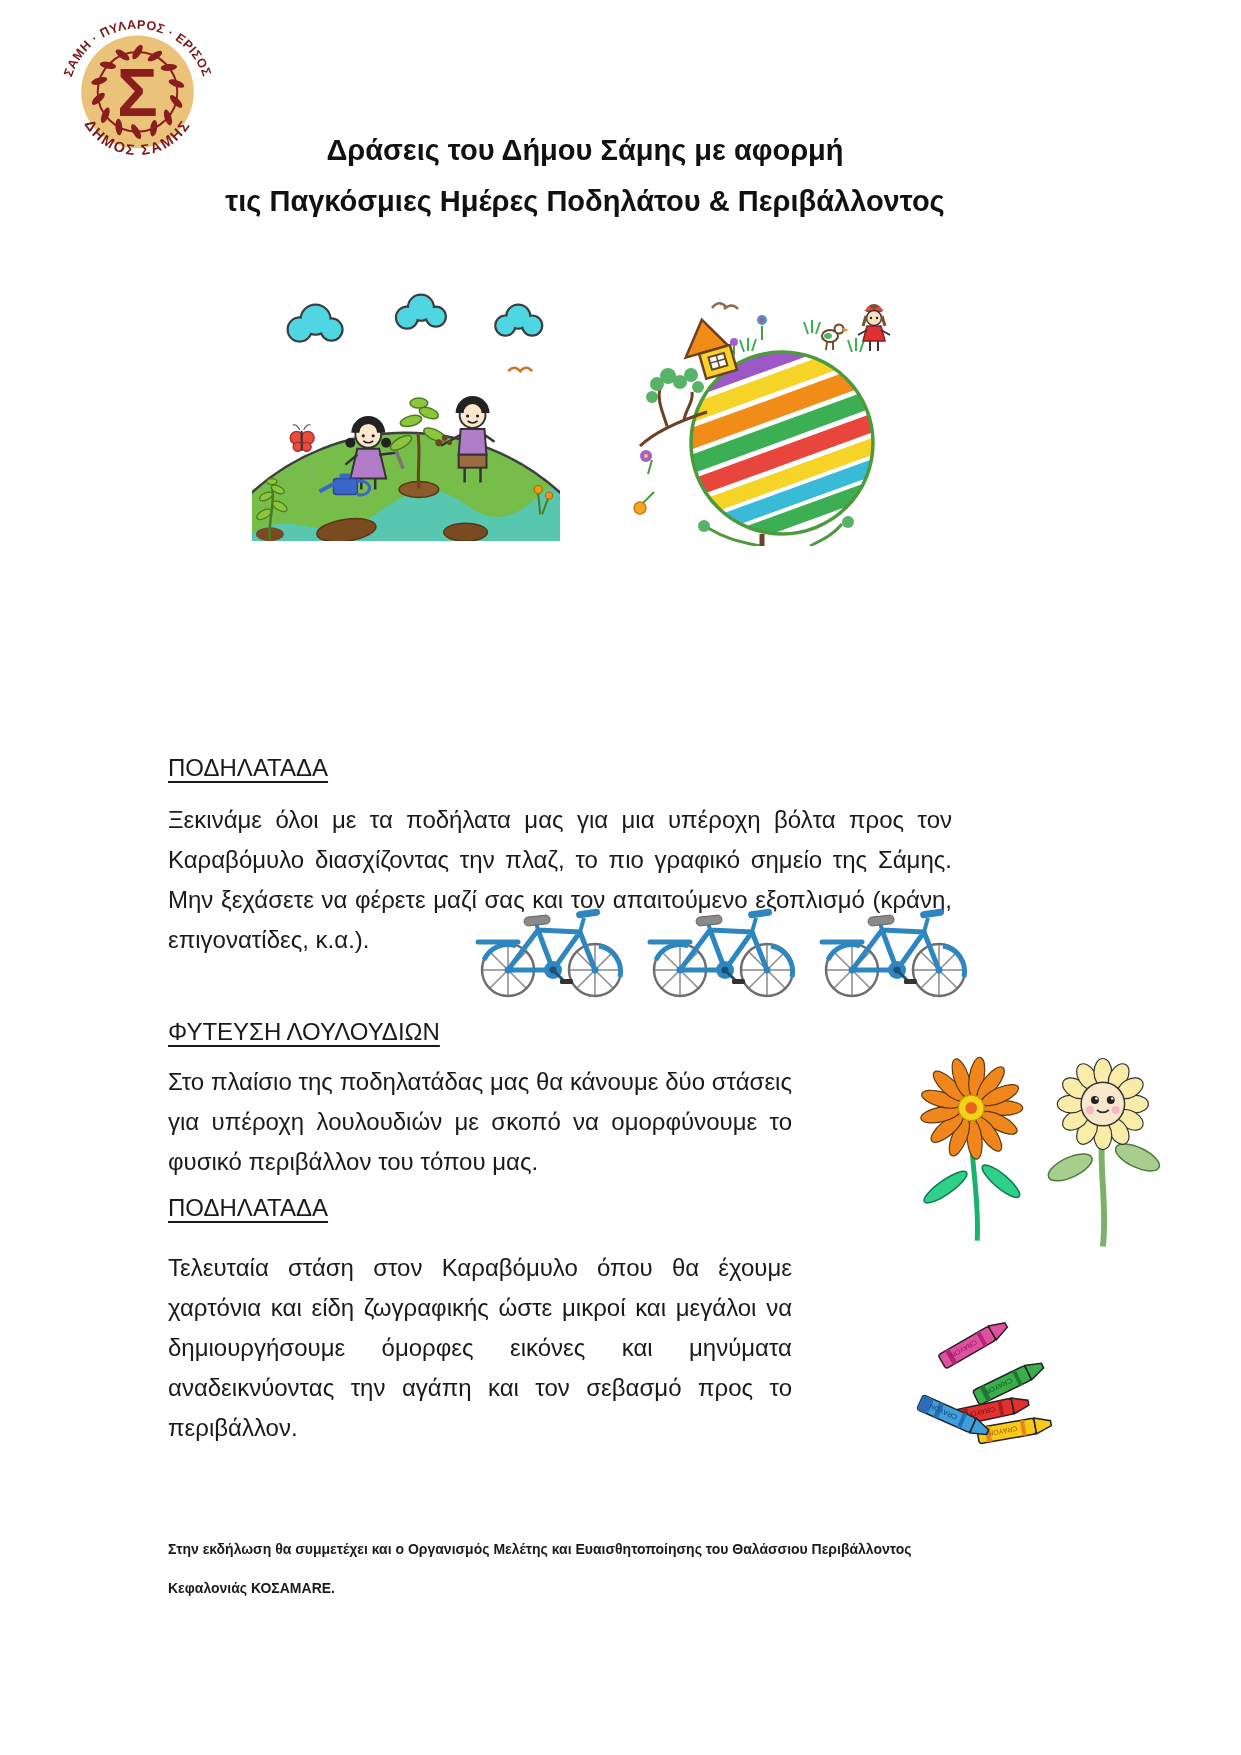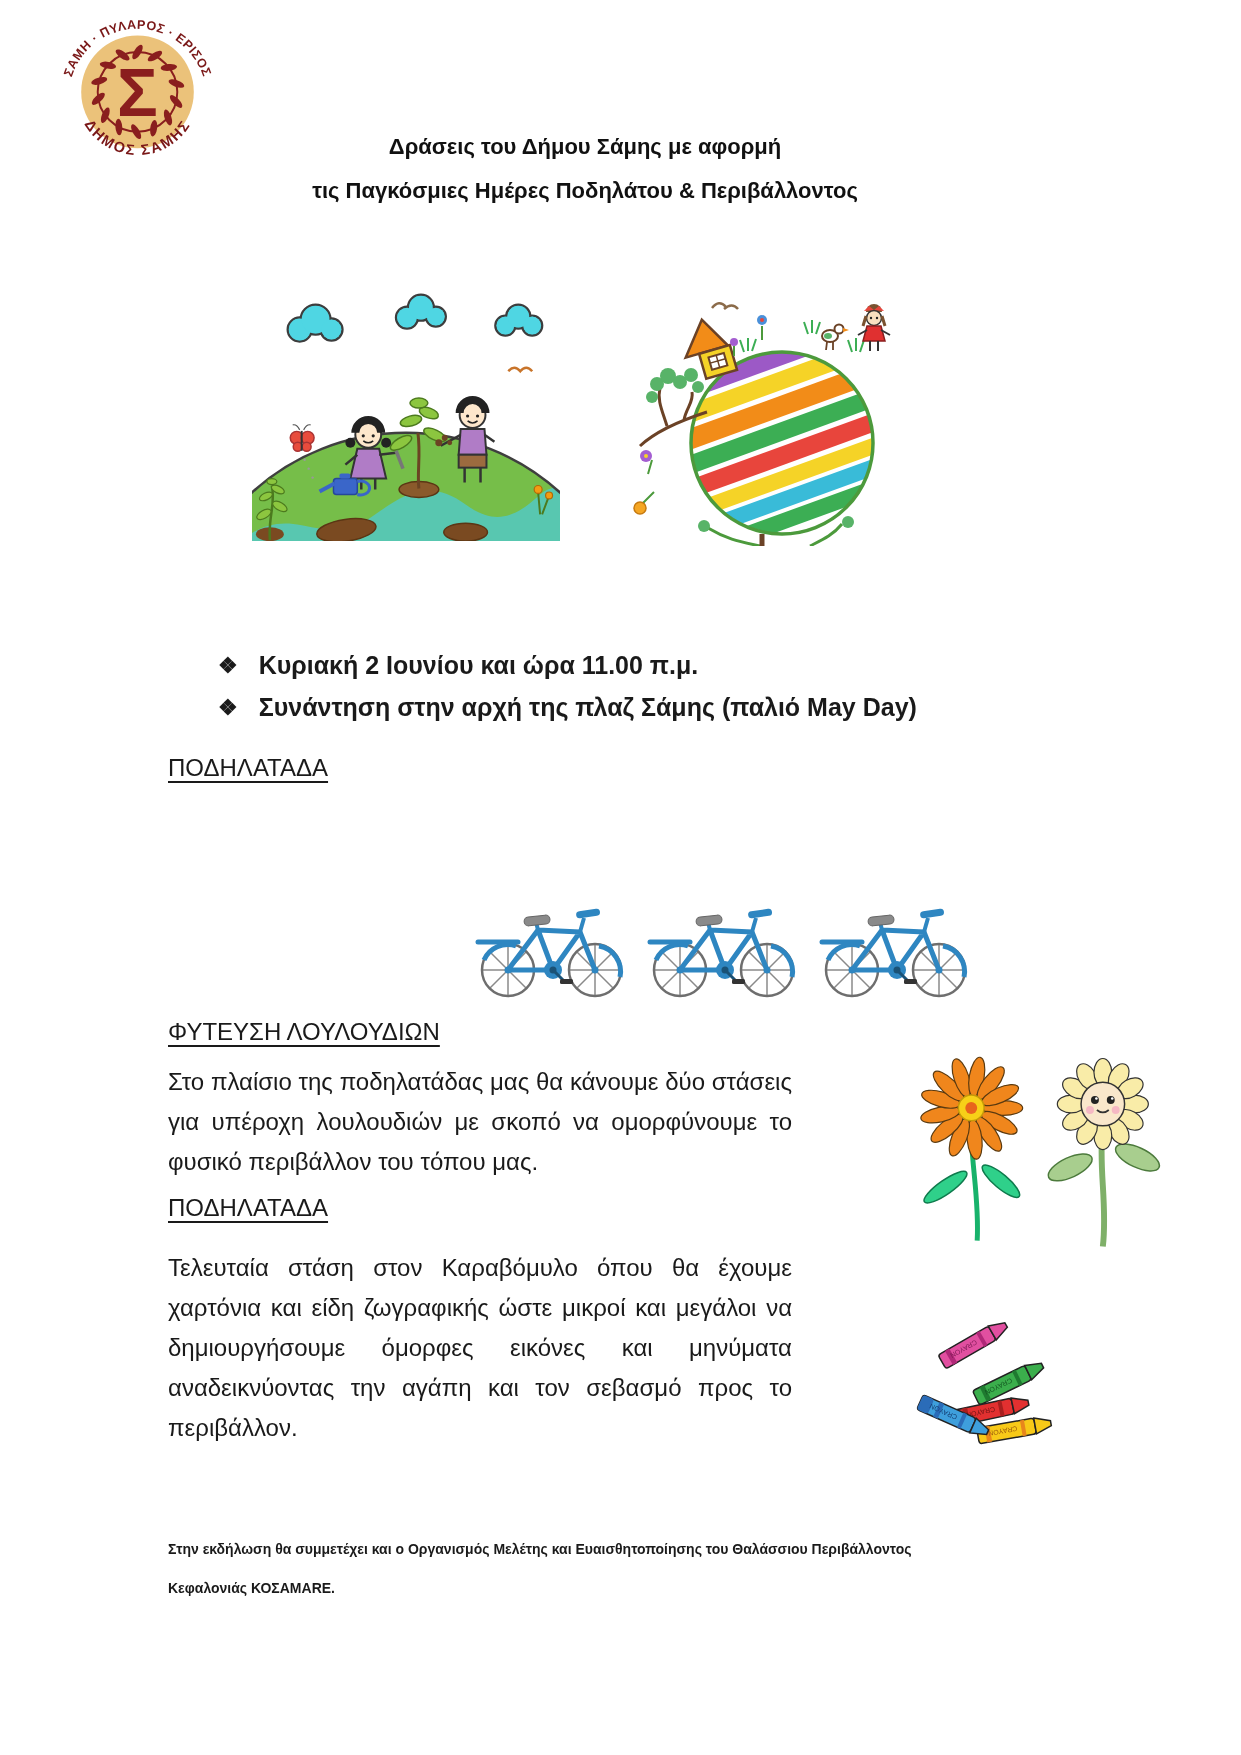--- a/index.html
+++ b/index.html
@@ -2,21 +2,21 @@
 <html><head>
 <meta charset="utf-8">
 <style>
   html,body{margin:0;padding:0;background:#ffffff;}
   .page{
     position:relative;width:1241px;height:1755px;background:#ffffff;overflow:hidden;
     font-family:"Liberation Sans",sans-serif;color:#1a1a1a;
   }
   .logo{position:absolute;left:55px;top:12px;width:165px;height:152px;}
   .title-block{position:absolute;left:0;top:134px;width:1170px;text-align:center;}
-  .title-line{font-size:22px;font-weight:700;color:#111;}
+  .title-line{font-size:29px;font-weight:700;color:#111;}
   .title-line + .title-line{margin-top:18px;}
   .drawing-left{position:absolute;left:252px;top:283px;width:308px;height:258px;}
   .drawing-right{position:absolute;left:612px;top:278px;width:295px;height:268px;}
   .bullets{position:absolute;left:218px;top:645px;margin:0;padding:0;list-style:none;}
   .bullets li{font-size:25px;font-weight:700;line-height:41px;white-space:nowrap;}
   .bullet-marker{font-size:22px;margin-right:14px;position:relative;top:-1px;}
   .sec-heading{position:absolute;font-size:24px;font-weight:400;text-decoration:underline;text-underline-offset:5px;margin:0;}
   #h-podilatada{left:168px;top:754px;}
   #h-fytefsi{left:168px;top:1018px;}
   #h-zografiki{left:168px;top:1194px;}
@@ -292,32 +292,23 @@
       </g>
       <g>
         <path d="M96,250 C116,262 130,264 148,268 M230,246 C220,258 210,262 198,268" stroke="#4C9A3C" stroke-width="3" fill="none"></path>
         <circle cx="92" cy="248" r="6" fill="#58B368"></circle>
           <circle cx="236" cy="244" r="6" fill="#58B368"></circle>
         <path d="M150,256 L150,268" stroke="#6B4226" stroke-width="5"></path>
       </g>
     </svg>
   </div>
 
-  <ul class="bullets">
-    <li>
-      <span class="bullet-marker">❖</span>
-      <span>Κυριακή 2 Ιουνίου και ώρα 11.00 π.μ.</span>
-    </li>
-    <li>
-      <span class="bullet-marker">❖</span>
-      <span>Συνάντηση στην αρχή της πλαζ Σάμης (παλιό May Day)</span>
-    </li>
-  </ul>
 
   <h2 class="sec-heading" id="h-podilatada">ΠΟΔΗΛΑΤΑΔΑ</h2>
+  <p class="body-par" id="p-podilatada">Ξεκινάμε όλοι με τα ποδήλατα μας για μια υπέροχη βόλτα προς τον Καραβόμυλο διασχίζοντας την πλαζ, το πιο γραφικό σημείο της Σάμης. Μην ξεχάσετε να φέρετε μαζί σας και τον απαιτούμενο εξοπλισμό (κράνη, επιγονατίδες, κ.α.).</p>
 
   <div class="bikes-row">
     <svg viewBox="0 0 510 114" width="510" height="114">
       <defs>
         <g id="bike">
           <g stroke="#8A8A8A" stroke-width="1.5">
             <path d="M40,52 L40,104 M14,78 L66,78 M22,60 L58,96 M22,96 L58,60"></path>
             <path d="M127,52 L127,104 M101,78 L153,78 M109,60 L145,96 M109,96 L145,60"></path>
           </g>
           <circle cx="40" cy="78" r="26" fill="none" stroke="#6E6E6E" stroke-width="2.5"></circle>

